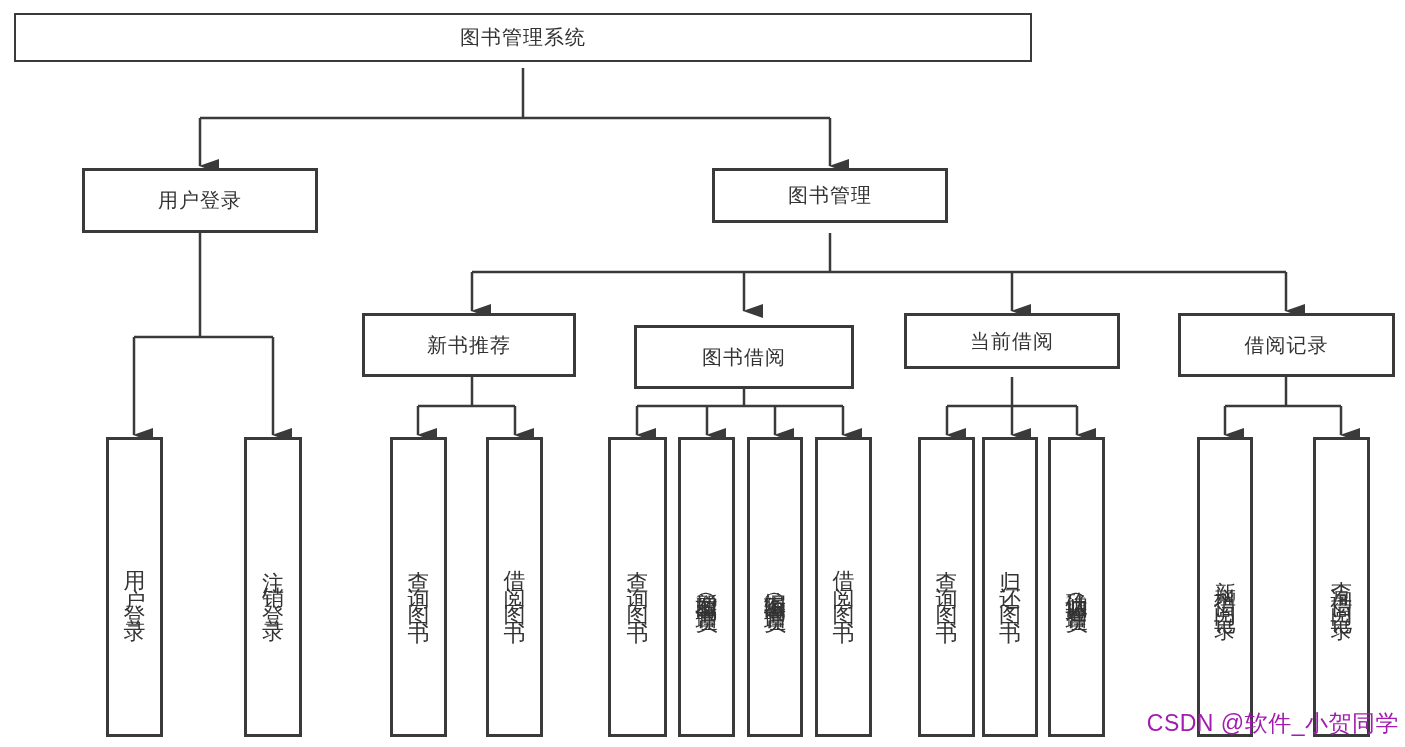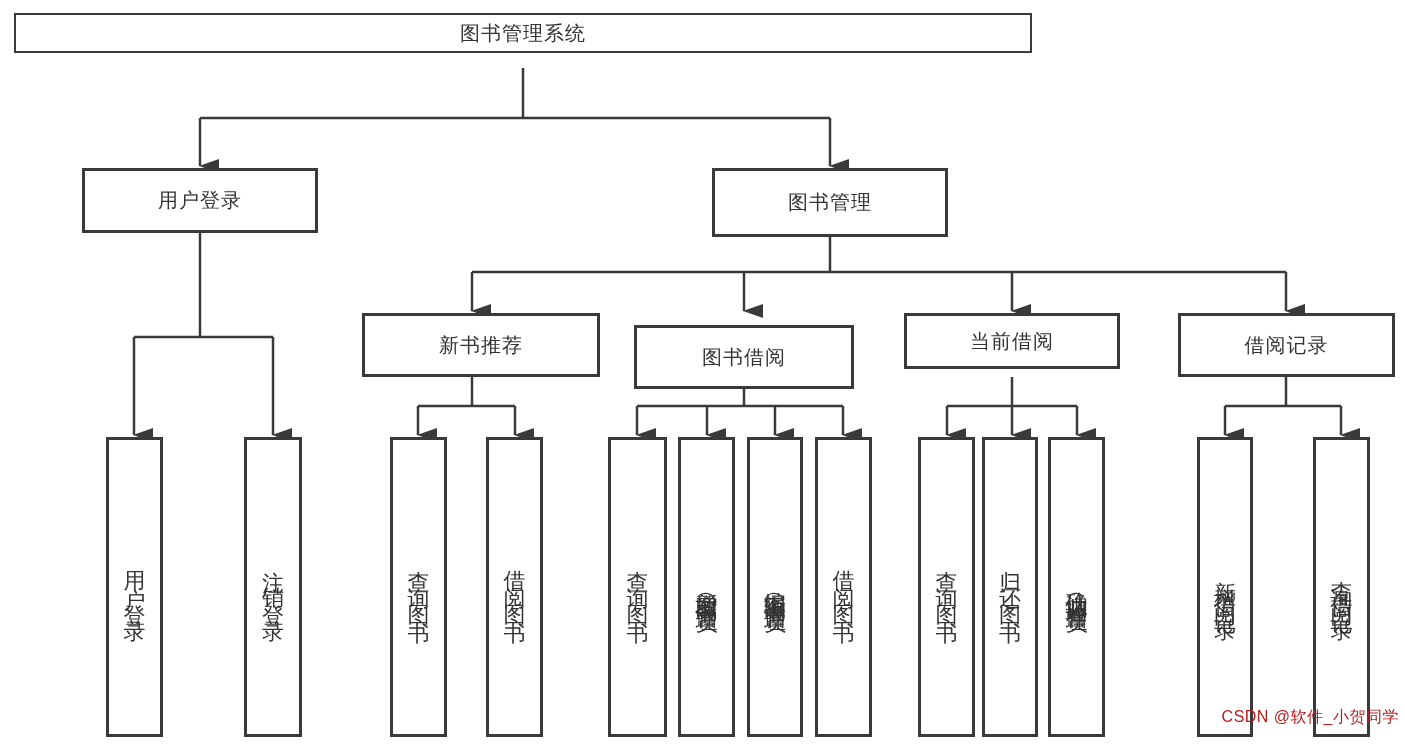--- a/index.html
+++ b/index.html
@@ -43,23 +43,23 @@
     writing-mode: vertical-lr;
     text-orientation: upright;
     white-space: nowrap;
   }
   .node.vertical .lbl.sp-wide  { letter-spacing: 17px; }
   .node.vertical .lbl.sp-mid   { letter-spacing: 8px; }
   .node.vertical .lbl.sp-tight { letter-spacing: 3px; }
   #watermark {
     position: absolute;
     right: 6px;
-    bottom: 19px;
-    font-size: 16px;
-    color: #b91c1c;
+    bottom: 8px;
+    font-size: 23px;
+    color: #a21caf;
     letter-spacing: 0.5px;
     white-space: nowrap;
     z-index: 5;
   }
 </style>
 </head>
 <body>
 
 <div id="canvas">
 
@@ -122,30 +122,30 @@
       <g>
         <path d="M1286,377 V406"></path>
         <path d="M1225,406 H1341"></path>
         <path d="M1225,406 V435" marker-end="url(#arrow)"></path>
         <path d="M1341,406 V435" marker-end="url(#arrow)"></path>
       </g>
     </g>
   </svg>
 
   <div id="nodes">
-      <div class="node root" style="left: 14px; top: 13px; width: 1018px; height: 40px;">
+      <div class="node root" style="left: 14px; top: 13px; width: 1018px; height: 49px;">
         <span class="lbl">图书管理系统</span>
       </div>
       <div class="node" style="left: 82px; top: 168px; width: 236px; height: 65px;">
         <span class="lbl">用户登录</span>
       </div>
-      <div class="node" style="left: 712px; top: 168px; width: 236px; height: 69px;">
+      <div class="node" style="left: 712px; top: 168px; width: 236px; height: 55px;">
         <span class="lbl">图书管理</span>
       </div>
-      <div class="node" style="left: 362px; top: 313px; width: 238px; height: 64px;">
+      <div class="node" style="left: 362px; top: 313px; width: 214px; height: 64px;">
         <span class="lbl">新书推荐</span>
       </div>
       <div class="node" style="left: 634px; top: 313px; width: 220px; height: 64px; margin-top: 12px;">
         <span class="lbl">图书借阅</span>
       </div>
       <div class="node" style="left: 904px; top: 313px; width: 216px; height: 56px;">
         <span class="lbl">当前借阅</span>
       </div>
       <div class="node" style="left: 1178px; top: 313px; width: 217px; height: 64px;">
         <span class="lbl">借阅记录</span>

